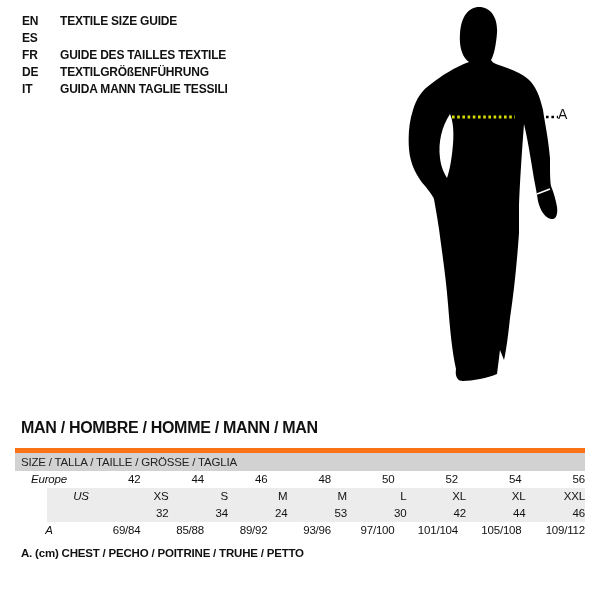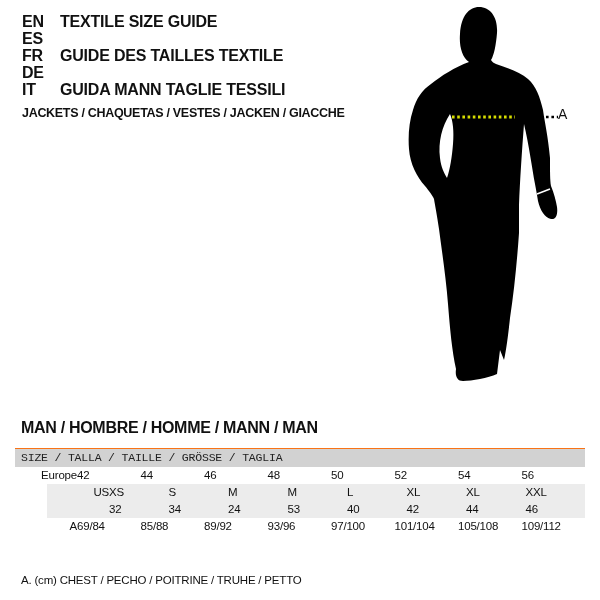--- a/index.html
+++ b/index.html
@@ -3,69 +3,69 @@
 <meta charset="utf-8">
 <style>
   html,body{margin:0;padding:0;}
   body{
     width:600px;height:600px;position:relative;background:#ffffff;
     font-family:"Liberation Sans","DejaVu Sans",sans-serif;color:#111;
     overflow:hidden;
   }
   
   .lang-list{position:absolute;left:22px;top:13px;}
-  .lang-row{display:flex;line-height:17px;font-size:16px;font-weight:bold;letter-spacing:-0.2px;}
+  .lang-row{display:flex;line-height:17px;font-size:12px;font-weight:bold;letter-spacing:-0.2px;}
   .lang-code{width:38px;flex:0 0 38px;}
   
   .categories{position:absolute;left:22px;top:104px;}
   .category-line{font-size:12.5px;font-weight:bold;line-height:18px;letter-spacing:-0.3px;white-space:nowrap;}
   
   .figure-wrap{position:absolute;left:400px;top:0;width:200px;height:400px;}
   .measure-label{position:absolute;left:558px;top:106px;font-size:14px;font-weight:400;color:#111;}
   
   .man-label{position:absolute;left:21px;top:419px;font-size:16px;font-weight:bold;letter-spacing:-0.3px;white-space:nowrap;}
   
   .size-table{position:absolute;left:15px;top:448px;width:570px;font-size:11.5px;letter-spacing:-0.2px;}
   .st-header{
-    background:#d2d2d2;border-top:1px solid #f97316;height:18px;line-height:18px;
-    padding-left:6px;color:#222;font-family:Liberation Mono, monospace;
+    background:#d2d2d2;border-top:5px solid #f97316;height:18px;line-height:18px;
+    padding-left:6px;color:#222;
   }
   .st-row{display:flex;height:17px;line-height:17px;align-items:center;}
   .st-row.band{background:#ececec;margin-left:32px;}
-  .st-label{flex:0 0 56px;padding-left:6px;text-align:right;}
-  .st-cell{flex:1;text-align:left;}
+  .st-label{flex:0 0 56px;padding-left:6px;text-align:center;font-style:italic;}
+  .st-cell{flex:1;text-align:right;}
   
-  .footnote{position:absolute;left:21px;top:574px;font-size:11.5px;font-weight:normal;letter-spacing:-0.2px;white-space:nowrap;}
+  .footnote{position:absolute;left:21px;top:547px;font-size:11.5px;font-weight:bold;letter-spacing:-0.2px;white-space:nowrap;}
 </style>
 </head>
 <body>
 
 <div class="lang-list">
   <div class="lang-row">
     <span class="lang-code">EN</span>
     <span class="lang-label">TEXTILE SIZE GUIDE</span>
   </div>
   <div class="lang-row">
     <span class="lang-code">ES</span>
   </div>
   <div class="lang-row">
     <span class="lang-code">FR</span>
     <span class="lang-label">GUIDE DES TAILLES TEXTILE</span>
   </div>
   <div class="lang-row">
     <span class="lang-code">DE</span>
+    <span class="lang-label">TEXTILGRÖßENFÜHRUNG</span>
   </div>
   <div class="lang-row">
     <span class="lang-code">IT</span>
     <span class="lang-label">GUIDA MANN TAGLIE TESSILI</span>
   </div>
 </div>
 
 <div class="categories">
-  <div class="category-line">JACKETS / CHAQUETAS / VESTES / JACKEN / GIACCHE</div>
 </div>
 
 <div class="figure-wrap">
   <svg width="200" height="400" viewBox="0 0 200 400" xmlns="http://www.w3.org/2000/svg">
     <path fill="#000000" d="
       M 69,62
       C 62,57 59,46 60,34
       C 61,16 69,7 79,7
       C 91,7 98,18 97,33
       C 96,45 94,55 91,60
@@ -138,21 +138,21 @@
     <span class="st-cell">XL</span>
     <span class="st-cell">XXL</span>
   </div>
 
   <div class="st-row band">
     <span class="st-label"></span>
     <span class="st-cell">32</span>
     <span class="st-cell">34</span>
     <span class="st-cell">24</span>
     <span class="st-cell">53</span>
-    <span class="st-cell">40</span>
+    <span class="st-cell">30</span>
     <span class="st-cell">42</span>
     <span class="st-cell">44</span>
     <span class="st-cell">46</span>
   </div>
 
   <div class="st-row">
     <span class="st-label">A</span>
     <span class="st-cell">69/84</span>
     <span class="st-cell">85/88</span>
     <span class="st-cell">89/92</span>

